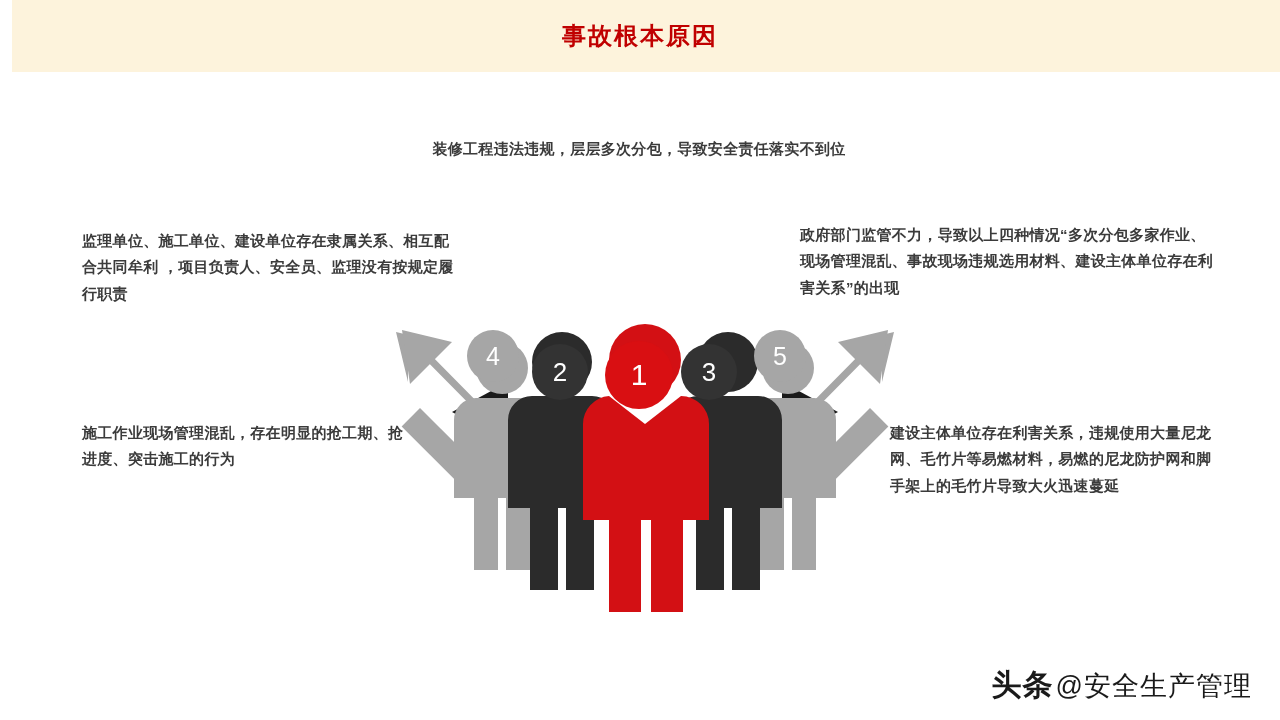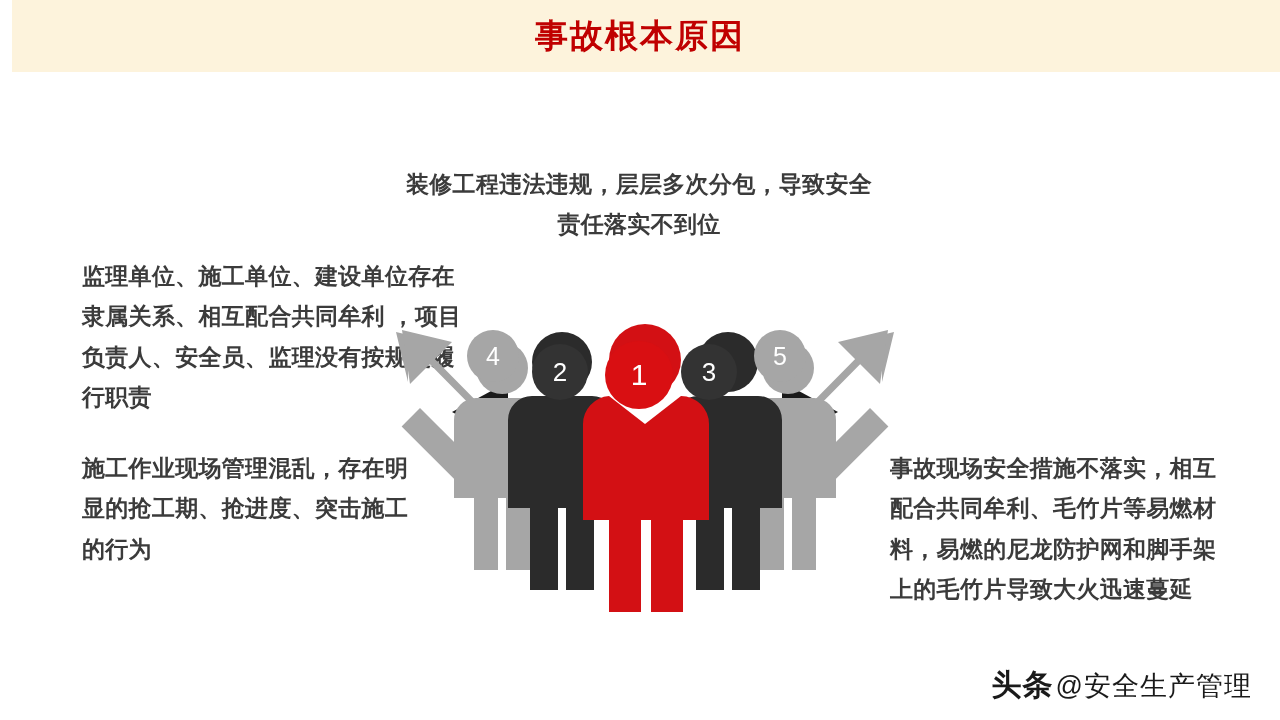--- a/index.html
+++ b/index.html
@@ -39,33 +39,32 @@
   }
   .header-title {
     position: absolute;
     left: 0;
     top: 0;
     width: 1280px;
     height: 56px;
     line-height: 72px;
     text-align: center;
     color: #c00000;
-    font-size: 33px;
+    font-size: 24px;
     font-weight: bold;
     letter-spacing: 2px;
   }
   
   .cause-text {
     position: absolute;
     color: #3b3b3b;
     font-weight: bold;
-    font-size: 23px;
+    font-size: 15px;
     line-height: 1.75;
     letter-spacing: 0.3px;
-    margin-top: 28px;
   }
   .cause-top {
     left: 404px;
     top: 136px;
     width: 470px;
     text-align: center;
   }
   .cause-left-top {
     left: 82px;
     top: 228px;
@@ -182,21 +181,22 @@
 
 <div class="slide">
 
   <div class="header-band"></div>
   <div class="header-accent"></div>
   <div class="header-title">事故根本原因</div>
 
   <div class="cause-text cause-top">装修工程违法违规，层层多次分包，导致安全责任落实不到位</div>
   <div class="cause-text cause-left-bottom">施工作业现场管理混乱，存在明显的抢工期、抢进度、突击施工的行为</div>
   <div class="cause-text cause-left-top">监理单位、施工单位、建设单位存在隶属关系、相互配合共同牟利 ，项目负责人、安全员、监理没有按规定履行职责</div>
-  <div class="cause-text cause-right-bottom">事故现场安全措施不落实，相互配合共同牟利、毛竹片等易燃材料，易燃的尼龙防护网和脚手架上的毛竹片导致大火迅速蔓延</div>
+  <div class="cause-text cause-right-top">政府部门监管不力，导致以上四种情况“多次分包多家作业、现场管理混乱、事故现场违规选用材料、建设主体单位存在利害关系”的出现</div>
+  <div class="cause-text cause-right-bottom">建设主体单位存在利害关系，违规使用大量尼龙网、毛竹片等易燃材料，易燃的尼龙防护网和脚手架上的毛竹片导致大火迅速蔓延</div>
 
   <div class="graphic">
     <svg width="510" height="300" viewBox="0 0 510 300" xmlns="http://www.w3.org/2000/svg">
 
       <g fill="#a6a6a6">
         <path d="M 95 100 L 18 22 L 18 62 L 6 12 L 56 24 L 30 24 L 107 102 Z"></path>
         <path d="M 12 10 L 62 22 L 20 64 Z"></path>
         <rect x="30" y="88" width="85" height="26" transform="rotate(45 30 88)"></rect>
       </g>
       <g fill="#a6a6a6">

